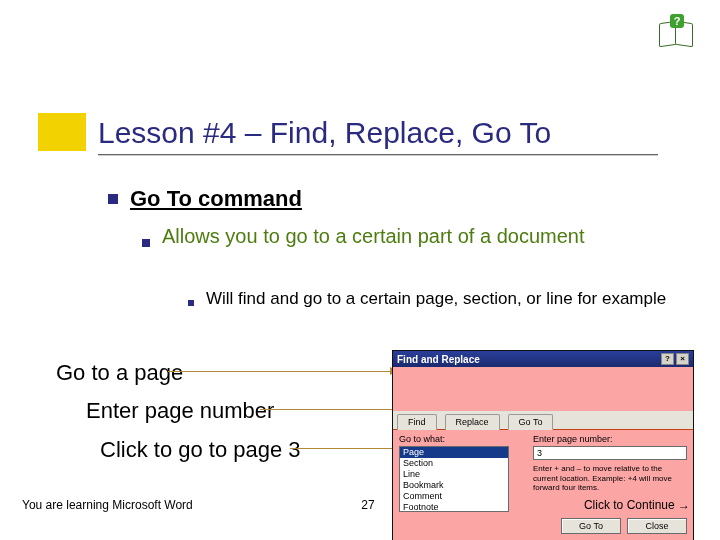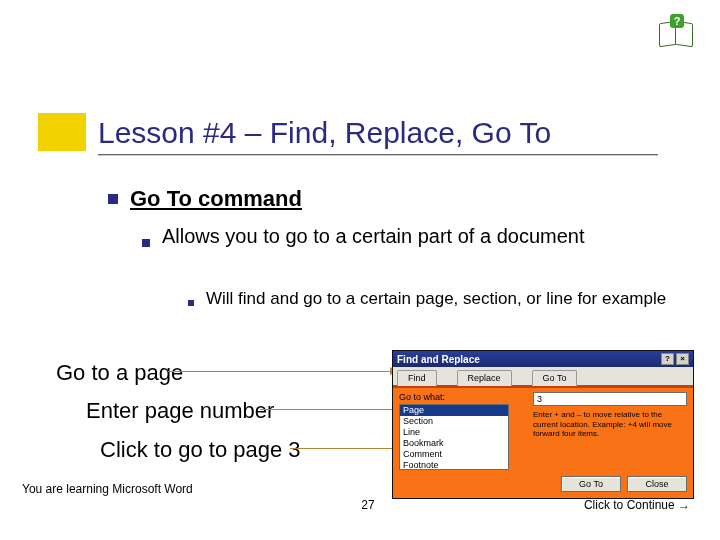--- a/index.html
+++ b/index.html
@@ -54,21 +54,21 @@
     font-weight: bold;
     color: #000;
   }
   .lvl1 .text { text-decoration: underline; text-align: right; }
   .lvl2 {
     position: absolute;
     left: 142px;
     top: 224px;
     width: 540px;
     font-size: 20px;
-    color: #000000;
+    color: #4d7c0f;
     line-height: 1.25;
     display: flex;
   }
   .lvl2 .bwrap { flex: 0 0 20px; padding-top: 7px; }
   .lvl2 .txt { flex: 1; }
   .lvl3 {
     position: absolute;
     left: 188px;
     top: 288px;
     width: 510px;
@@ -96,21 +96,21 @@
   .arrow-head {
     position: absolute;
     width: 0; height: 0;
     border-top: 4px solid transparent;
     border-bottom: 4px solid transparent;
     border-left: 8px solid #b08a3a;
   }
   .footer-left {
     position: absolute;
     left: 22px;
-    top: 482px;
+    top: 498px;
     font-size: 12px;
     color: #000;
     font-family: Arial, sans-serif;
   }
   .footer-center {
     position: absolute;
     left: 16px; right: 0;
     top: 498px;
     text-align: center;
     font-size: 12px;
@@ -156,21 +156,21 @@
     border-radius: 3px;
   }
   
   .dialog {
     position: absolute;
     left: 392px;
     top: 350px;
     width: 302px;
     font-family: Tahoma, Arial, sans-serif;
     border: 1px solid #111;
-    background: #f97316;
+    background: #fca5a5;
     font-size: 9px;
   }
   .dlg-titlebar {
     background: linear-gradient(#2a3f9a, #1a2a70);
     color: #fff;
     font-size: 10px;
     font-weight: bold;
     padding: 2px 4px;
     display: flex;
     justify-content: space-between;
@@ -181,24 +181,25 @@
     width: 13px; height: 12px;
     background: #d6d3c8;
     border: 1px solid #888;
     font-size: 8px;
     text-align: center;
     line-height: 10px;
     color: #000;
   }
   .dlg-tabs {
     display: flex;
-    gap: 20px;
+    gap: 8px;
     padding: 2px 4px 0 4px;
-    border-bottom: 3px solid #c2410c;
+    border-bottom: 1px solid #c2410c;
     background: #e6e3da;
+    margin-top: 44px;
   }
   .dlg-tab {
     padding: 2px 10px;
     border: 1px solid #999;
     border-bottom: none;
     background: #e6e3da;
     font-size: 9px;
     color: #000;
     border-radius: 2px 2px 0 0;
     position: relative;
@@ -318,20 +319,21 @@
         <div class="dlg-listitem sel">Page</div>
         <div class="dlg-listitem">Section</div>
         <div class="dlg-listitem">Line</div>
         <div class="dlg-listitem">Bookmark</div>
         <div class="dlg-listitem">Comment</div>
         <div class="dlg-listitem">Footnote</div>
 
       </div>
     </div>
     <div class="dlg-right">
+      <div class="dlg-label">Enter page number:</div>
       <input class="dlg-input" value="3" style="">
       <div class="dlg-hint">Enter + and – to move relative to the current location. Example: +4 will move forward four items.</div>
     </div>
   </div>
   <div class="dlg-buttons">
     <div class="dlg-btn">Go To</div>
     <div class="dlg-btn">Close</div>
   </div>
 </div>
 

